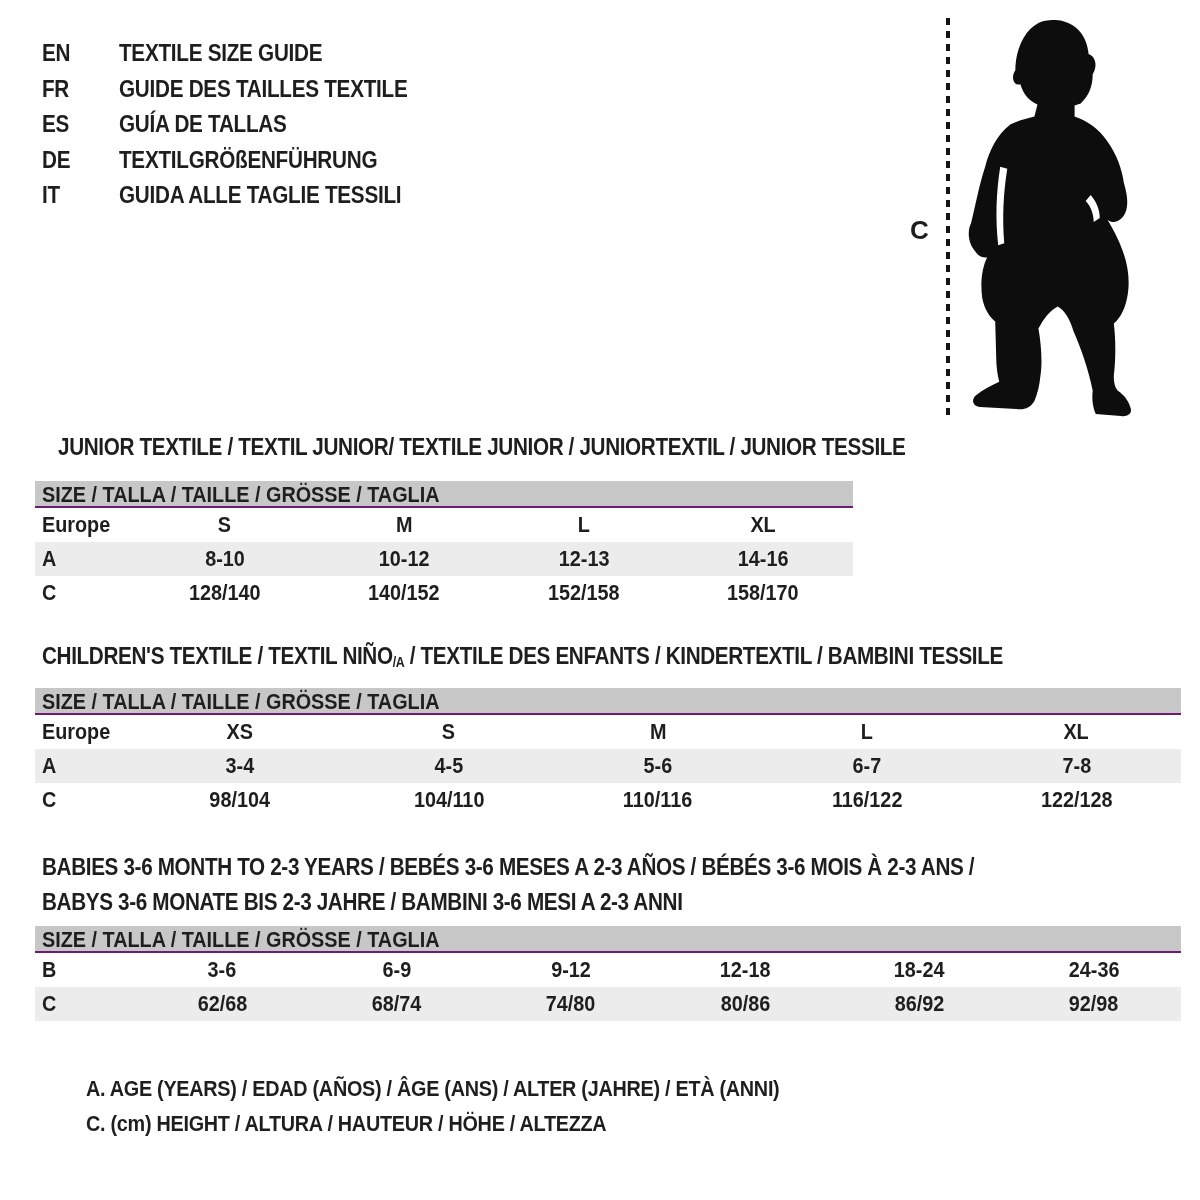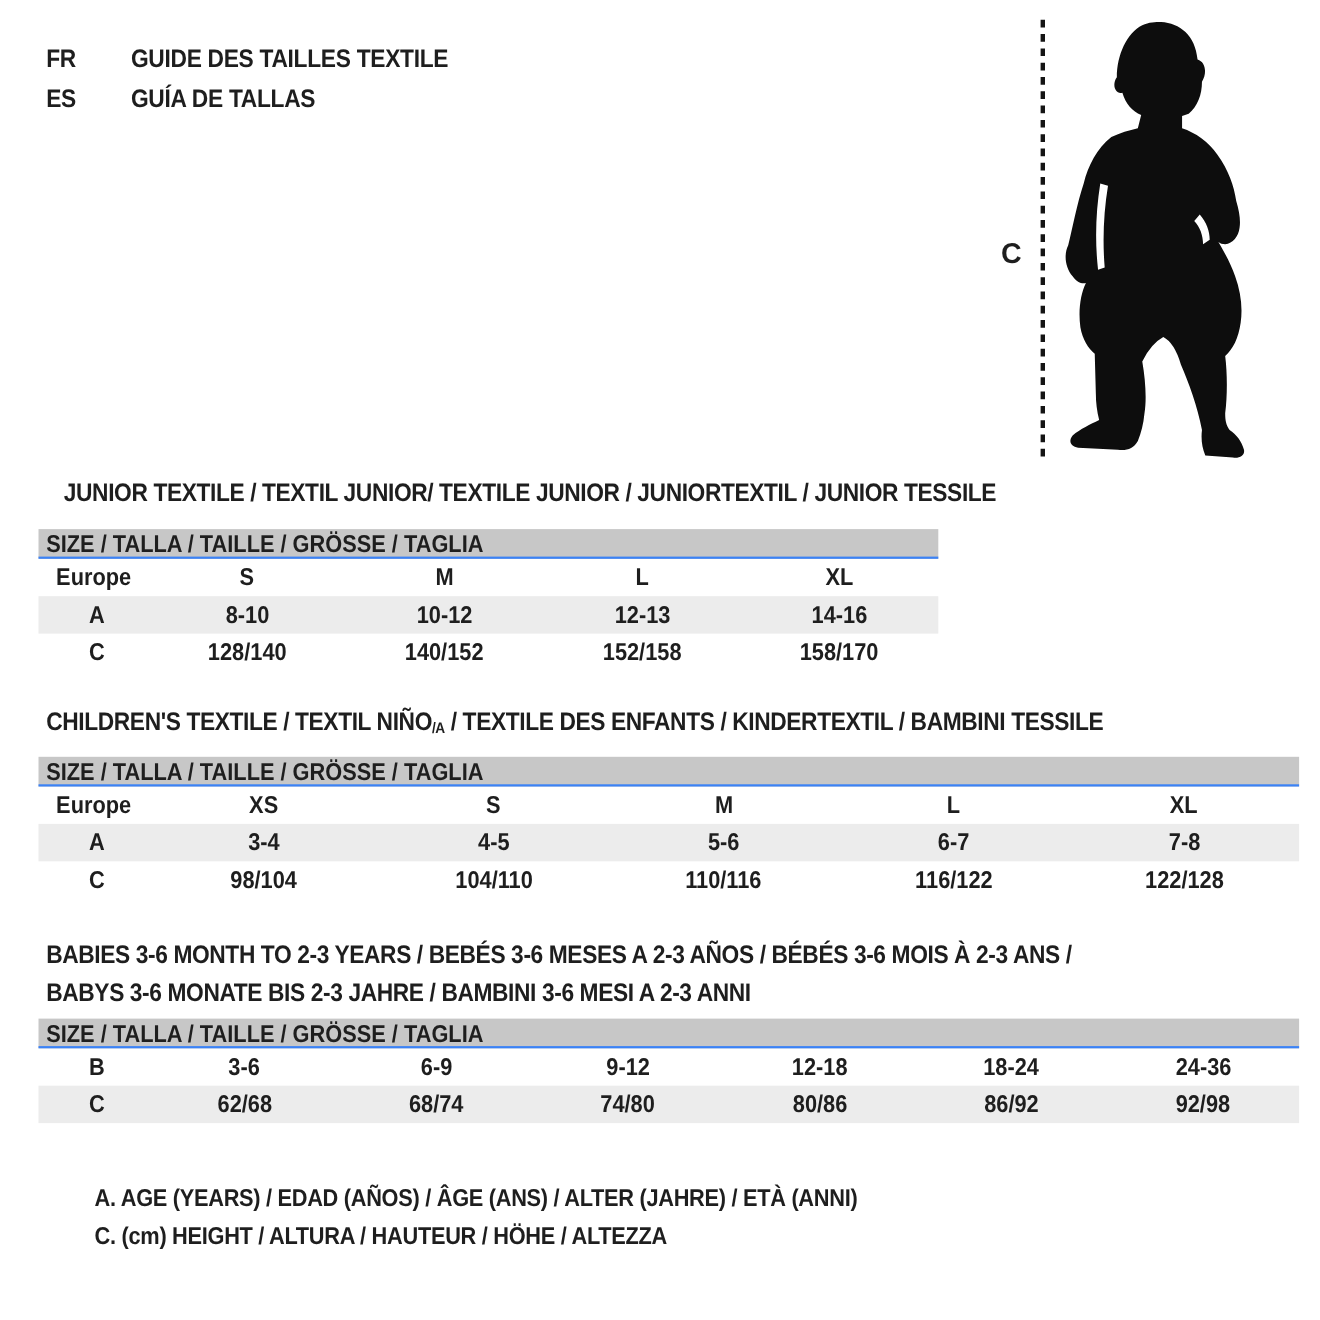--- a/index.html
+++ b/index.html
@@ -21,46 +21,58 @@
   .measure-line{left:944px;top:16px;}
   .silhouette{left:963px;top:16px;}
 
   
   .sec-title{font-size:23px;letter-spacing:-0.4px;white-space:nowrap;}
   .sec-title .sub{font-size:0.6em;vertical-align:-0.2em;}
 
   
   .sizetable{box-sizing:border-box;}
   .thead{
-    height:27px;background:#c7c7c7;border-bottom:2px solid #3b82f6;
+    height:27px;background:#c7c7c7;border-bottom:2px solid #701a75;
     font-size:22px;line-height:27px;padding-left:7px;box-sizing:border-box;
     overflow:hidden;white-space:nowrap;
   }
   .trow{display:flex;height:34px;align-items:center;font-size:22px;}
   .trow.shaded{background:#ececec;}
-  .tc{overflow:hidden;white-space:nowrap;text-align:center;}
+  .tc{overflow:hidden;white-space:nowrap;}
   .tc.label{width:100px;padding-left:7px;box-sizing:border-box;flex:none;}
   .tc.val{flex:1;text-align:center;}
   .tc.val .cnd{transform-origin:center center;}
 
   
   .legend{left:42px;top:1071px;font-size:22px;letter-spacing:-0.3px;margin-left:44px;}
   .legend-line{height:35px;line-height:35px;white-space:nowrap;}
 </style>
 </head>
 <body>
 
 <div class="abs lang-list">
   <div class="lang-row">
+    <span class="lang-code"><span class="cnd">EN</span></span>
+    <span class="lang-label"><span class="cnd">TEXTILE SIZE GUIDE</span></span>
+  </div>
+  <div class="lang-row">
     <span class="lang-code"><span class="cnd">FR</span></span>
     <span class="lang-label"><span class="cnd">GUIDE DES TAILLES TEXTILE</span></span>
   </div>
   <div class="lang-row">
     <span class="lang-code"><span class="cnd">ES</span></span>
     <span class="lang-label"><span class="cnd">GUÍA DE TALLAS</span></span>
+  </div>
+  <div class="lang-row">
+    <span class="lang-code"><span class="cnd">DE</span></span>
+    <span class="lang-label"><span class="cnd">TEXTILGRÖßENFÜHRUNG</span></span>
+  </div>
+  <div class="lang-row">
+    <span class="lang-code"><span class="cnd">IT</span></span>
+    <span class="lang-label"><span class="cnd">GUIDA ALLE TAGLIE TESSILI</span></span>
   </div>
 </div>
 
 <div class="abs measure-label">C</div>
 
 <svg class="abs measure-line" width="8" height="402" viewBox="0 0 8 402">
   <line x1="4" y1="2" x2="4" y2="400" stroke="#141414" stroke-width="4" stroke-dasharray="7 6"></line>
 </svg>
 
 <svg class="abs silhouette" width="178" height="402" viewBox="0 0 175 400">

